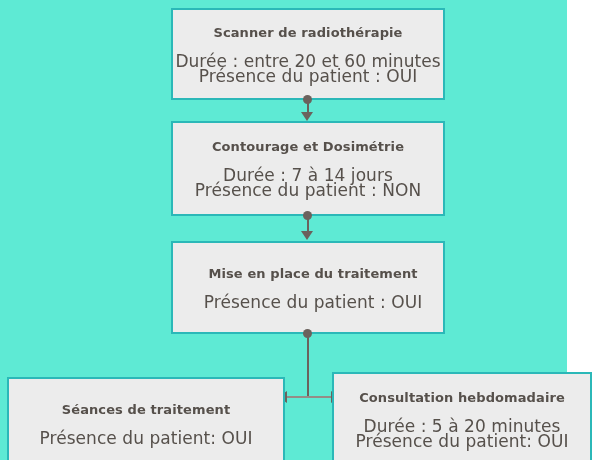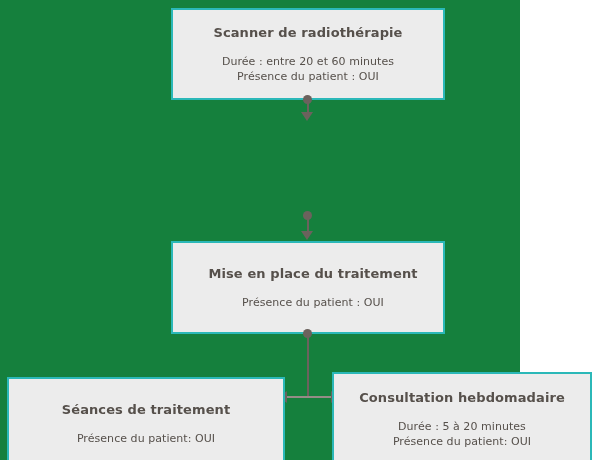--- a/index.html
+++ b/index.html
@@ -8,23 +8,23 @@
   }
   body {
     width: 600px;
     height: 460px;
     background: #ffffff;
     font-family: "DejaVu Sans", "Liberation Sans", sans-serif;
     overflow: hidden;
   }
   #canvas {
     position: relative;
-    width: 520px;
+    width: 567px;
     height: 460px;
-    background: #15803d;
+    background: #5eead4;
   }
   .node {
     position: absolute;
     box-sizing: border-box;
     background: #ececec;
     border: 2px solid #2bb8b8;
     display: flex;
     flex-direction: column;
     align-items: center;
     justify-content: center;
@@ -34,21 +34,21 @@
   .node-title {
     color: #56504b;
     font-size: 13px;
     font-weight: bold;
     line-height: 16px;
     letter-spacing: 0.1px;
     margin-bottom: 13px;
   }
   .node-lines {
     color: #56504b;
-    font-size: 11px;
+    font-size: 17px;
     line-height: 15px;
     letter-spacing: 0.05px;
   }
   .node-line {
     display: block;
     white-space: nowrap;
   }
 
   
   #node-scanner      { left: 171px; top: 8px;   width: 274px; height: 92px; }
@@ -132,20 +132,27 @@
       <span class="node-line">Présence du patient : OUI</span>
     </div>
   </div>
 
   <div class="conn">
     <div class="src-dot" id="conn-1-dot"></div>
     <div class="v-stem" id="conn-1-stem"></div>
     <div class="arrow-down" id="conn-1-arrow"></div>
   </div>
 
+  <div class="node" id="node-contourage">
+    <div class="node-title">Contourage et Dosimétrie</div>
+    <div class="node-lines">
+      <span class="node-line">Durée : 7 à 14 jours</span>
+      <span class="node-line">Présence du patient : NON</span>
+    </div>
+  </div>
 
   <div class="conn">
     <div class="src-dot" id="conn-2-dot"></div>
     <div class="v-stem" id="conn-2-stem"></div>
     <div class="arrow-down" id="conn-2-arrow"></div>
   </div>
 
   <div class="node" id="node-miseenplace">
     <div class="node-title">Mise en place du traitement</div>
     <div class="node-lines">

